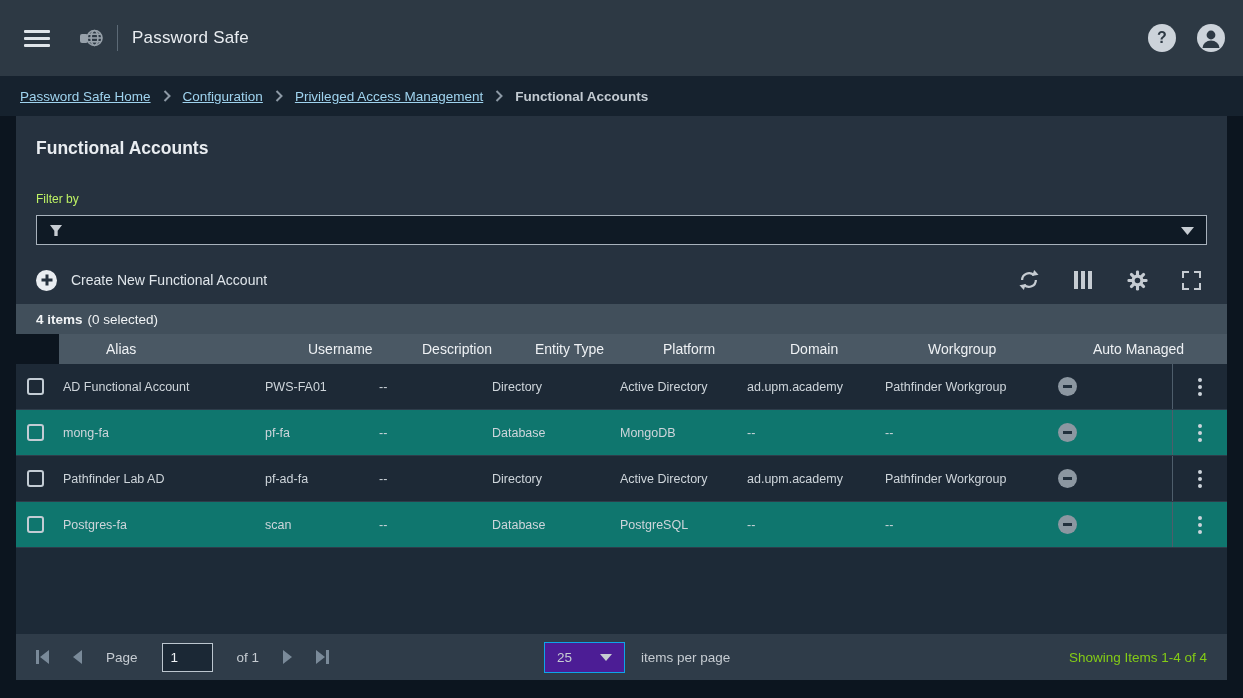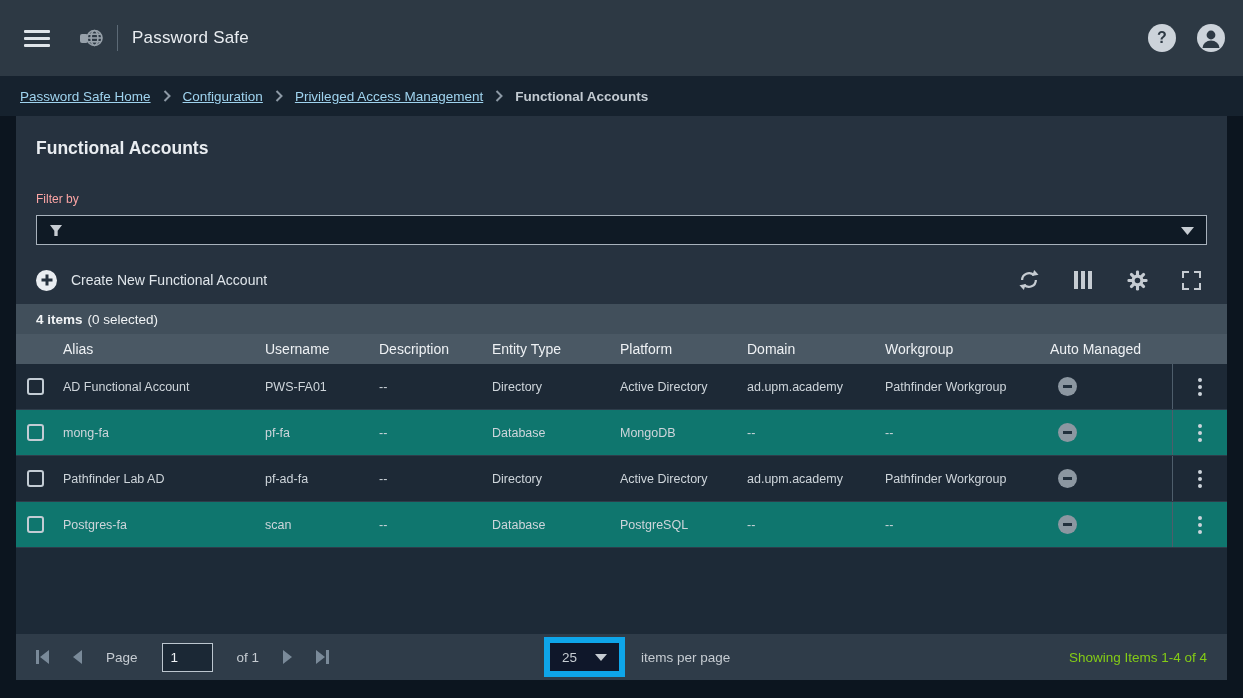--- a/index.html
+++ b/index.html
@@ -43,21 +43,21 @@
     padding:0 20px; gap:12px; font-size:13.5px;
   }
   .crumb-link { color:#9fd3ee; text-decoration:underline; cursor:pointer; }
   .crumb-current { color:#c3cbd2; font-weight:bold; }
   .crumb-sep { display:flex; align-items:center; }
 
   
   .panel { margin:0 16px; }
   .panel-head { background:#26323f; height:188px; padding:22px 20px 0 20px; }
   .page-title { font-size:17.5px; font-weight:bold; color:#e9edf1; }
-  .filter-label { margin-top:33px; font-size:12px; color:#fca5a5; }
+  .filter-label { margin-top:33px; font-size:12px; color:#bef264; }
   .filter-box {
     margin-top:9px; height:30px; background:#0f1a25; border:1px solid #a8b2bc;
     display:flex; align-items:center; padding:0 12px; cursor:pointer;
   }
   .filter-box .chev { margin-left:auto; }
   .create-row { margin-top:12px; height:46px; display:flex; align-items:center; }
   .create-btn { display:flex; align-items:center; gap:14px; cursor:pointer; }
   .plus-circle {
     width:21px; height:21px; border-radius:50%; background:#e9edf1; position:relative;
   }
@@ -78,21 +78,21 @@
   .expand-icon .bl { left:0; bottom:0; border-left-width:2.5px; border-bottom-width:2.5px; }
   .expand-icon .br { right:0; bottom:0; border-right-width:2.5px; border-bottom-width:2.5px; }
 
   
   .g-cols { display:grid; grid-template-columns:47px 202px 114px 113px 128px 127px 138px 165px 122px 55px; }
   .grid-summary {
     height:30px; background:#414f5b; display:flex; align-items:center;
     padding:0 20px; font-size:13.5px; color:#f0f3f5; gap:5px;
   }
   .grid-summary b { font-weight:bold; }
-  .grid-header { height:30px; background:#4a5864; align-items:center; font-size:14px; color:#eef1f4; }
+  .grid-header { height:30px; background:#4a5864; align-items:center; font-size:14px; color:#eef1f4;margin-left:43px; }
   .grid-header .hcell { white-space:nowrap; overflow:hidden; }
   .grid-row { height:46px; align-items:center; font-size:12.5px; color:#ced5db; border-bottom:1px solid #2e3c4a; cursor:pointer; }
   .grid-row.odd  { background:#1d2936; }
   .grid-row.even { background:#0f766e; }
   .cell { white-space:nowrap; overflow:hidden; padding-right:8px; }
   .cb-cell { display:flex; justify-content:center; }
   .checkbox {
     width:17px; height:17px; border:2px solid #c3ccd4; border-radius:3px;
     background:transparent; cursor:pointer;
   }
@@ -121,21 +121,21 @@
   .tri.r { border-width:7px 0 7px 9px; border-color:transparent transparent transparent #7a8a99; }
   .pg-bar { width:3px; height:14px; background:#7a8a99; }
   .page-label { }
   .page-input {
     width:51px; height:29px; background:#1b2835; border:1px solid #bcc6cf;
     color:#eef1f4; font-size:13.5px; padding:0 8px;
     font-family:"Liberation Sans","DejaVu Sans",sans-serif;
   }
   .per-page-group { margin-left:215px; display:flex; align-items:center; gap:16px; }
   .per-page-select {
-    width:81px; height:40px; background:#0f172a; border:6px solid #0ea5e9;
+    width:81px; height:31px; background:#4c1d95; border:1px solid #0ea5e9;
     display:flex; align-items:center; padding:0 12px; cursor:pointer;
   }
   .per-page-select .tri-sm { margin-left:auto; width:0; height:0; border-style:solid;
     border-width:7px 6px 0 6px; border-color:#c6ccd2 transparent transparent transparent; }
   .showing { margin-left:auto; color:#84cc16; }
 </style>
 </head>
 <body>
 
 <div class="topbar">

